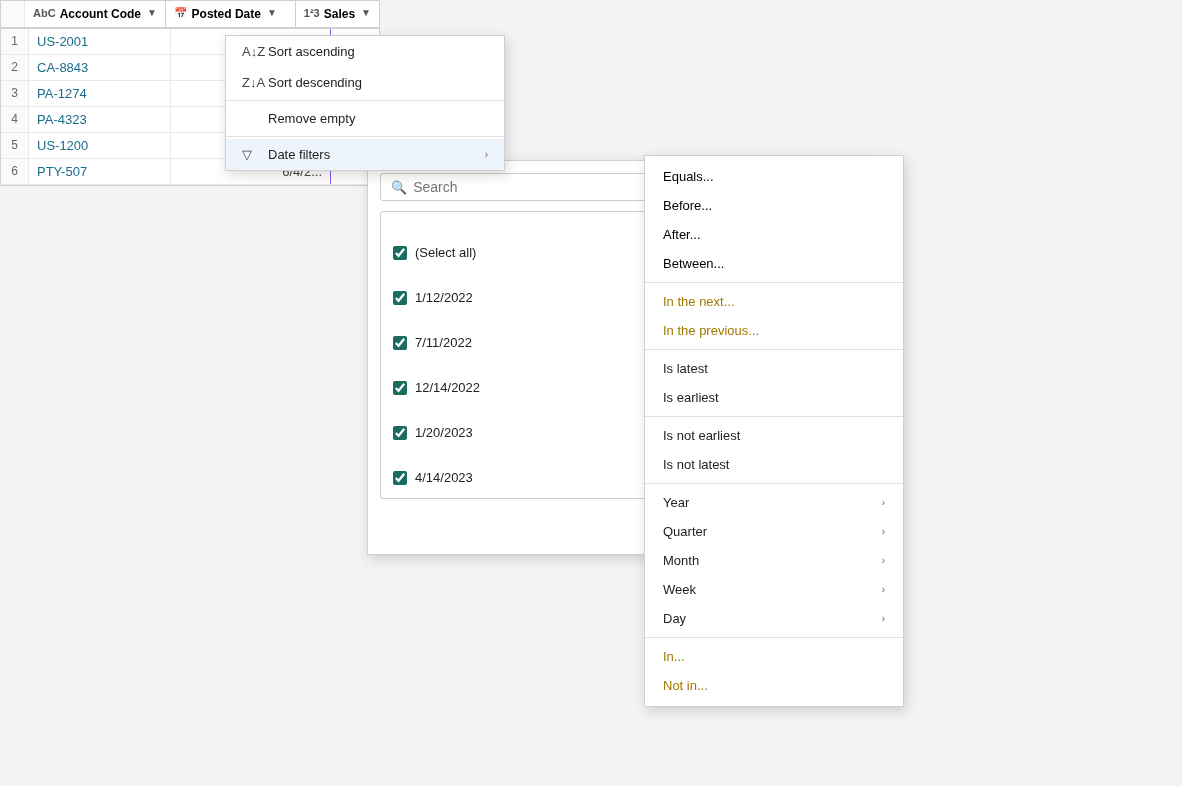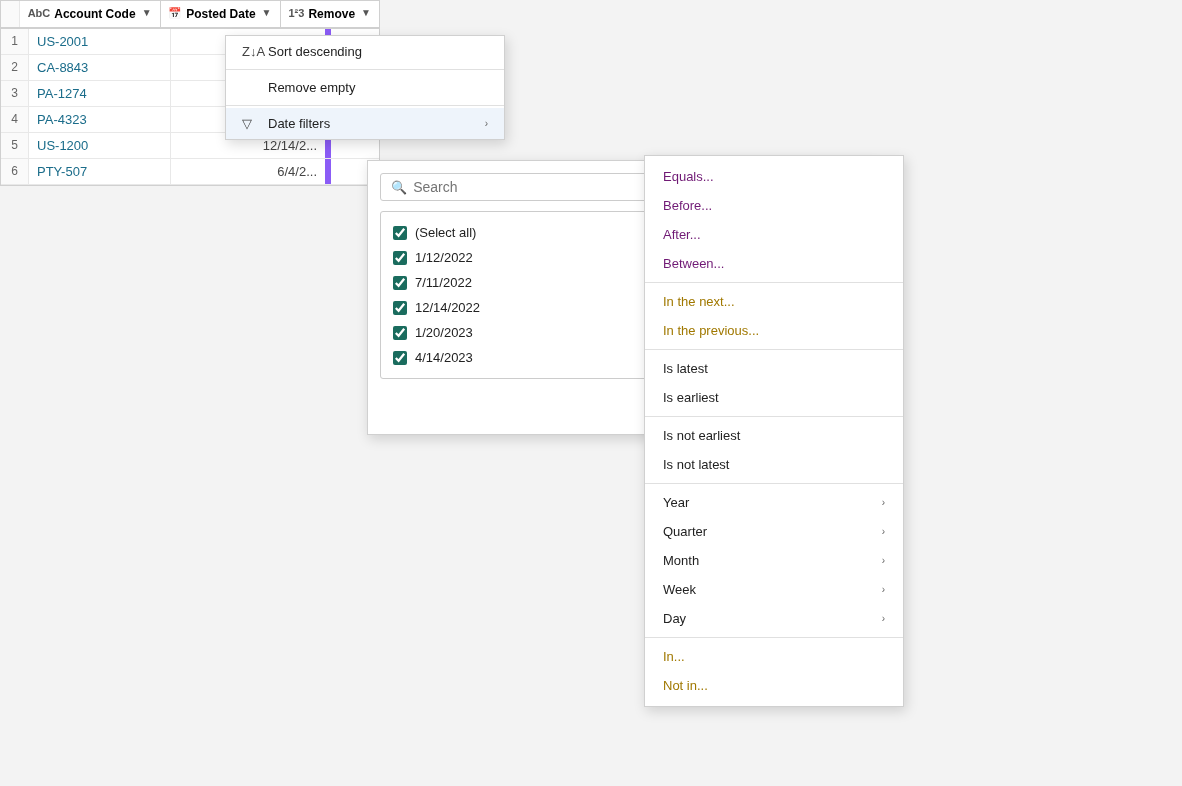--- a/index.html
+++ b/index.html
@@ -80,21 +80,21 @@
       width: 142px;
       padding: 5px 8px;
       border-right: 1px solid #e8e8e8;
       color: #1a6c8a;
     }
 
     .row-posted {
       width: 160px;
       padding: 5px 8px;
       text-align: right;
-      border-right: 6px solid #8b5cf6;
+      border-right: 1px solid #8b5cf6;
       color: #444;
     }
 
     
     .dropdown-menu {
       position: absolute;
       top: 35px;
       left: 225px;
       width: 280px;
       background: #fff;
@@ -175,20 +175,21 @@
       overflow-y: auto;
       margin-bottom: 12px;
     }
 
     .checkbox-item {
       display: flex;
       align-items: center;
       gap: 8px;
       padding: 5px 4px;
       cursor: pointer;
+      margin-top: 20px;
     }
 
     .checkbox-item input[type="checkbox"] {
       width: 14px;
       height: 14px;
       accent-color: #1a6c5e;
       cursor: pointer;
     }
 
     .checkbox-label { color: #222; }
@@ -236,21 +237,21 @@
 
     .submenu-item {
       padding: 7px 18px;
       cursor: pointer;
       color: #222;
       display: flex;
       align-items: center;
       justify-content: space-between;
     }
 
-    .submenu-item.teal { color: #701a75; }
+    .submenu-item.teal { color: #000000; }
     .submenu-item.gold { color: #a07800; align-items: center; }
 
     .submenu-divider {
       height: 1px;
       background: #e0e0e0;
       margin: 4px 0;
     }
 
     .submenu-item .arrow { color: #666; font-size: 10px; }
 
@@ -270,21 +271,21 @@
       <span>Account Code</span>
       <span class="dropdown-arrow">▼</span>
     </div>
     <div class="col-header col-header-posted">
       <span class="col-icon">📅</span>
       <span>Posted Date</span>
       <span class="dropdown-arrow">▼</span>
     </div>
     <div class="col-header col-header-sales">
       <span class="col-icon">1²3</span>
-      <span>Remove</span>
+      <span>Sales</span>
       <span class="dropdown-arrow">▼</span>
     </div>
   </div>
   <div class="table-body">
     <div class="table-row">
       <div class="row-num">1</div>
       <div class="row-account">US-2001</div>
       <div class="row-posted">1/20/2...</div>
     </div>
     <div class="table-row">
@@ -309,20 +310,24 @@
     </div>
     <div class="table-row">
       <div class="row-num">6</div>
       <div class="row-account">PTY-507</div>
       <div class="row-posted">6/4/2...</div>
     </div>
   </div>
 </div>
 
 <div class="dropdown-menu">
+  <div class="menu-item">
+    <span class="menu-icon">A↓Z</span>
+    <span class="menu-item-label">Sort ascending</span>
+  </div>
   <div class="menu-item">
     <span class="menu-icon">Z↓A</span>
     <span class="menu-item-label">Sort descending</span>
   </div>
   <div class="menu-divider"></div>
   <div class="menu-item">
     <span class="menu-icon"></span>
     <span class="menu-item-label">Remove empty</span>
   </div>
   <div class="menu-divider"></div>

